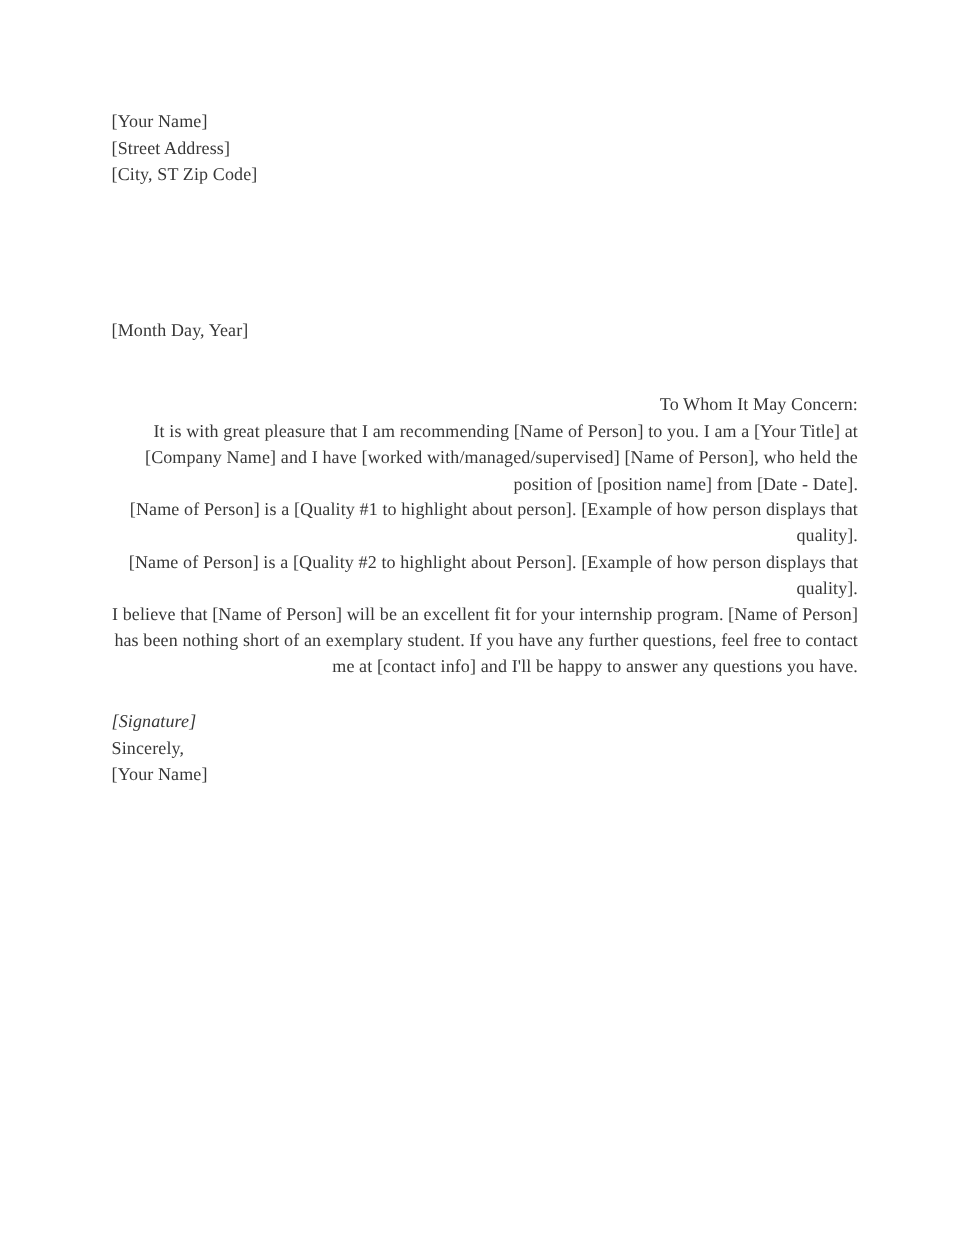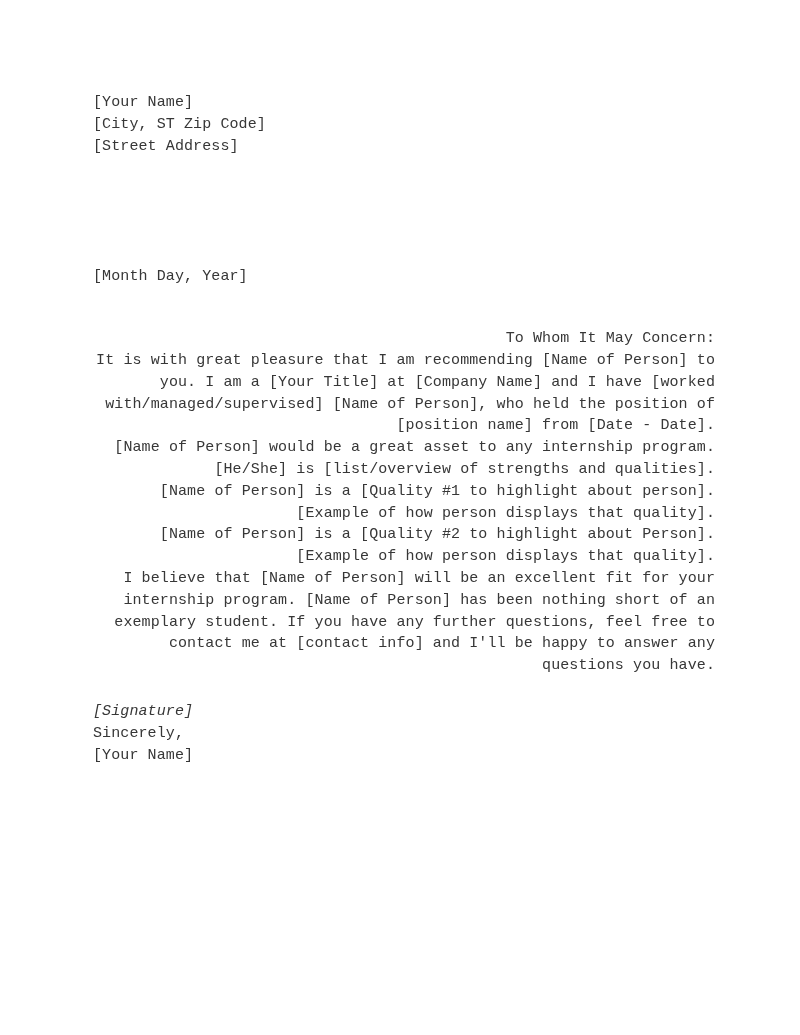--- a/index.html
+++ b/index.html
@@ -4,21 +4,21 @@
 <style>
   * { margin: 0; padding: 0; box-sizing: border-box; }
   html, body {
     background: #ffffff;
   }
   .page {
     position: relative;
     width: 800px;
     height: 1035px;
     background: #ffffff;
-    font-family: Liberation Mono, monospace;
+    font-family: Liberation Serif, serif;
     color: #373737;
     overflow: hidden;
   }
   .content {
     position: absolute;
     left: 93px;
     top: 92px;
     width: 622px;
     font-size: 15px;
     line-height: 21.8px;
@@ -32,32 +32,31 @@
   .line, .para { white-space: normal; }
 </style>
 </head>
 <body>
 
 <div class="page">
   <div class="content">
 
     <div class="sender-block">
       <div class="line">[Your Name]</div>
+      <div class="line">[Street Address]</div>
       <div class="line">[City, ST Zip Code]</div>
-      <div class="line">[Street Address]</div>
     </div>
 
     <div class="date-block">
       <div class="line">[Month Day, Year]</div>
     </div>
 
     <div class="letter-body">
       <div class="line">To Whom It May Concern:</div>
       <div class="para">It is with great pleasure that I am recommending [Name of Person] to you. I am a [Your Title] at [Company Name] and I have [worked with/managed/supervised] [Name of Person], who held the position of [position name] from [Date - Date].</div>
-      <div class="para">[Name of Person] would be a great asset to any internship program. [He/She] is [list/overview of strengths and qualities].</div>
       <div class="para">[Name of Person] is a [Quality #1 to highlight about person]. [Example of how person displays that quality].</div>
       <div class="para">[Name of Person] is a [Quality #2 to highlight about Person]. [Example of how person displays that quality].</div>
       <div class="para">I believe that [Name of Person] will be an excellent fit for your internship program. [Name of Person] has been nothing short of an exemplary student. If you have any further questions, feel free to contact me at [contact info] and I'll be happy to answer any questions you have.</div>
     </div>
 
     <div class="closing-block">
       <div class="line italic">[Signature]</div>
       <div class="line">Sincerely,</div>
       <div class="line">[Your Name]</div>
     </div>

